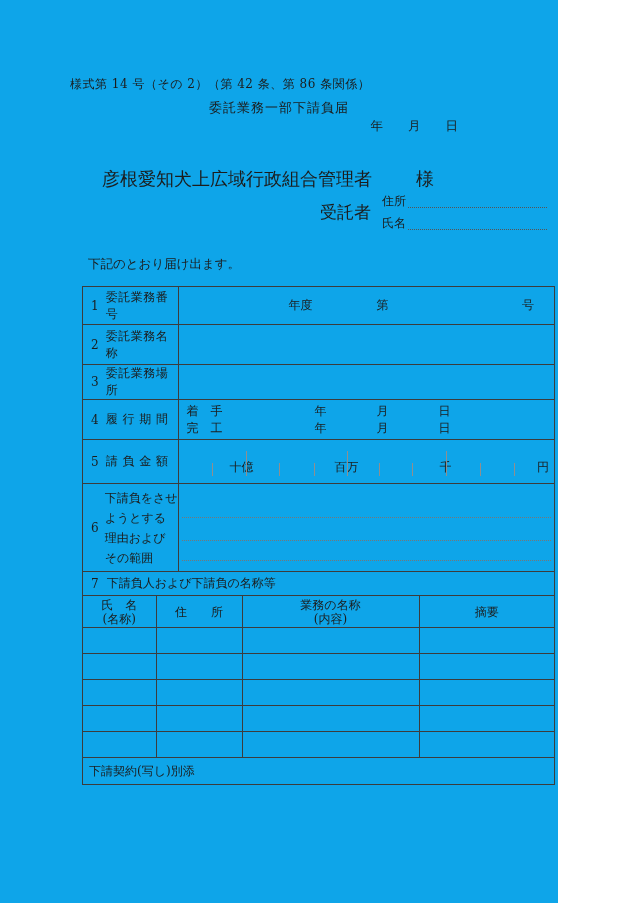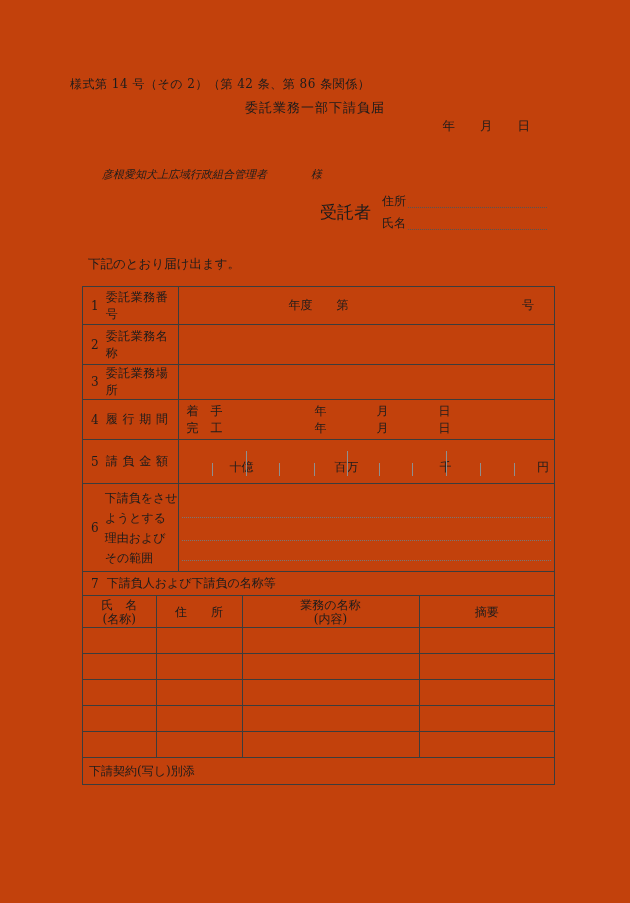--- a/index.html
+++ b/index.html
@@ -1,30 +1,30 @@
 <!DOCTYPE html>
 <html><head>
 <meta charset="utf-8">
 <style>
   html, body { margin: 0; padding: 0; background: #ffffff; }
   .page {
     position: relative;
-    width: 630px;
+    width: 558px;
     height: 903px;
-    background: #c2410c;
+    background: #0ea5e9;
     font-family: "DejaVu Serif", "Liberation Serif", serif;
     color: #1c1c1c;
     font-size: 12px;
     overflow: hidden;
   }
 
   .form-number { position: absolute; left: 70px; top: 76px; font-size: 12px; letter-spacing: 0.5px; }
   .form-title  { position: absolute; left: 0; top: 99px; width: 100%; text-align: center; font-size: 13px; letter-spacing: 1px; }
   .date-line   { position: absolute; top: 118px; right: 100px; font-size: 12.5px; }
-  .addressee   { position: absolute; left: 102px; top: 167px; font-size: 11px; font-style: italic; }
+  .addressee   { position: absolute; left: 102px; top: 167px; font-size: 18px; }
   .addressee .honorific { margin-left: 44px; }
 
   .contractor { position: absolute; left: 320px; top: 194px; display: flex; align-items: center; gap: 11px; }
   .c-role { font-size: 17px; }
   .c-lines { display: flex; flex-direction: column; gap: 8px; }
   .c-line { width: 165px; display: flex; align-items: flex-end; font-family: Liberation Serif, serif; }
   .c-line .c-label { font-size: 12px; line-height: 13px; }
   .c-line .dots { flex: 1; border-bottom: 1px dotted #555; height: 13px; margin-left: 2px; }
 
   .intro { position: absolute; left: 88px; top: 256px; font-size: 12.5px; }
@@ -34,21 +34,21 @@
   td { border-right: 1px solid #3c3c3c; border-bottom: 1px solid #3c3c3c; padding: 0; vertical-align: middle; font-size: 12px; }
   tr td:last-child { border-right: none; }
 
   .lbl { display: flex; align-items: center; padding-left: 8px; gap: 7px; }
   .lbl .txt { letter-spacing: 0.5px; }
 
   .h37 { height: 37px; } .h39 { height: 39px; } .h33 { height: 33px; }
   .h43 { height: 43px; } .h87 { height: 87px; } .h23 { height: 23px; }
   .h31 { height: 31px; } .h25 { height: 25px; } .h26 { height: 26px; }
 
-  .r1c { display: flex; align-items: center; }
+  .r1c { display: flex; align-items: center; gap: 40px; }
   .r1c .nendo { margin-left: 110px; }
   .r1c .dai   { margin-left: 24px; }
   .r1c .go    { margin-left: auto; margin-right: 20px; }
 
   .period { padding-left: 8px; }
   .p-line { display: flex; line-height: 17px; }
   .p-label { width: 128px; }
   .p-unit  { width: 62px; }
 
   .amount { position: relative; height: 43px; }

